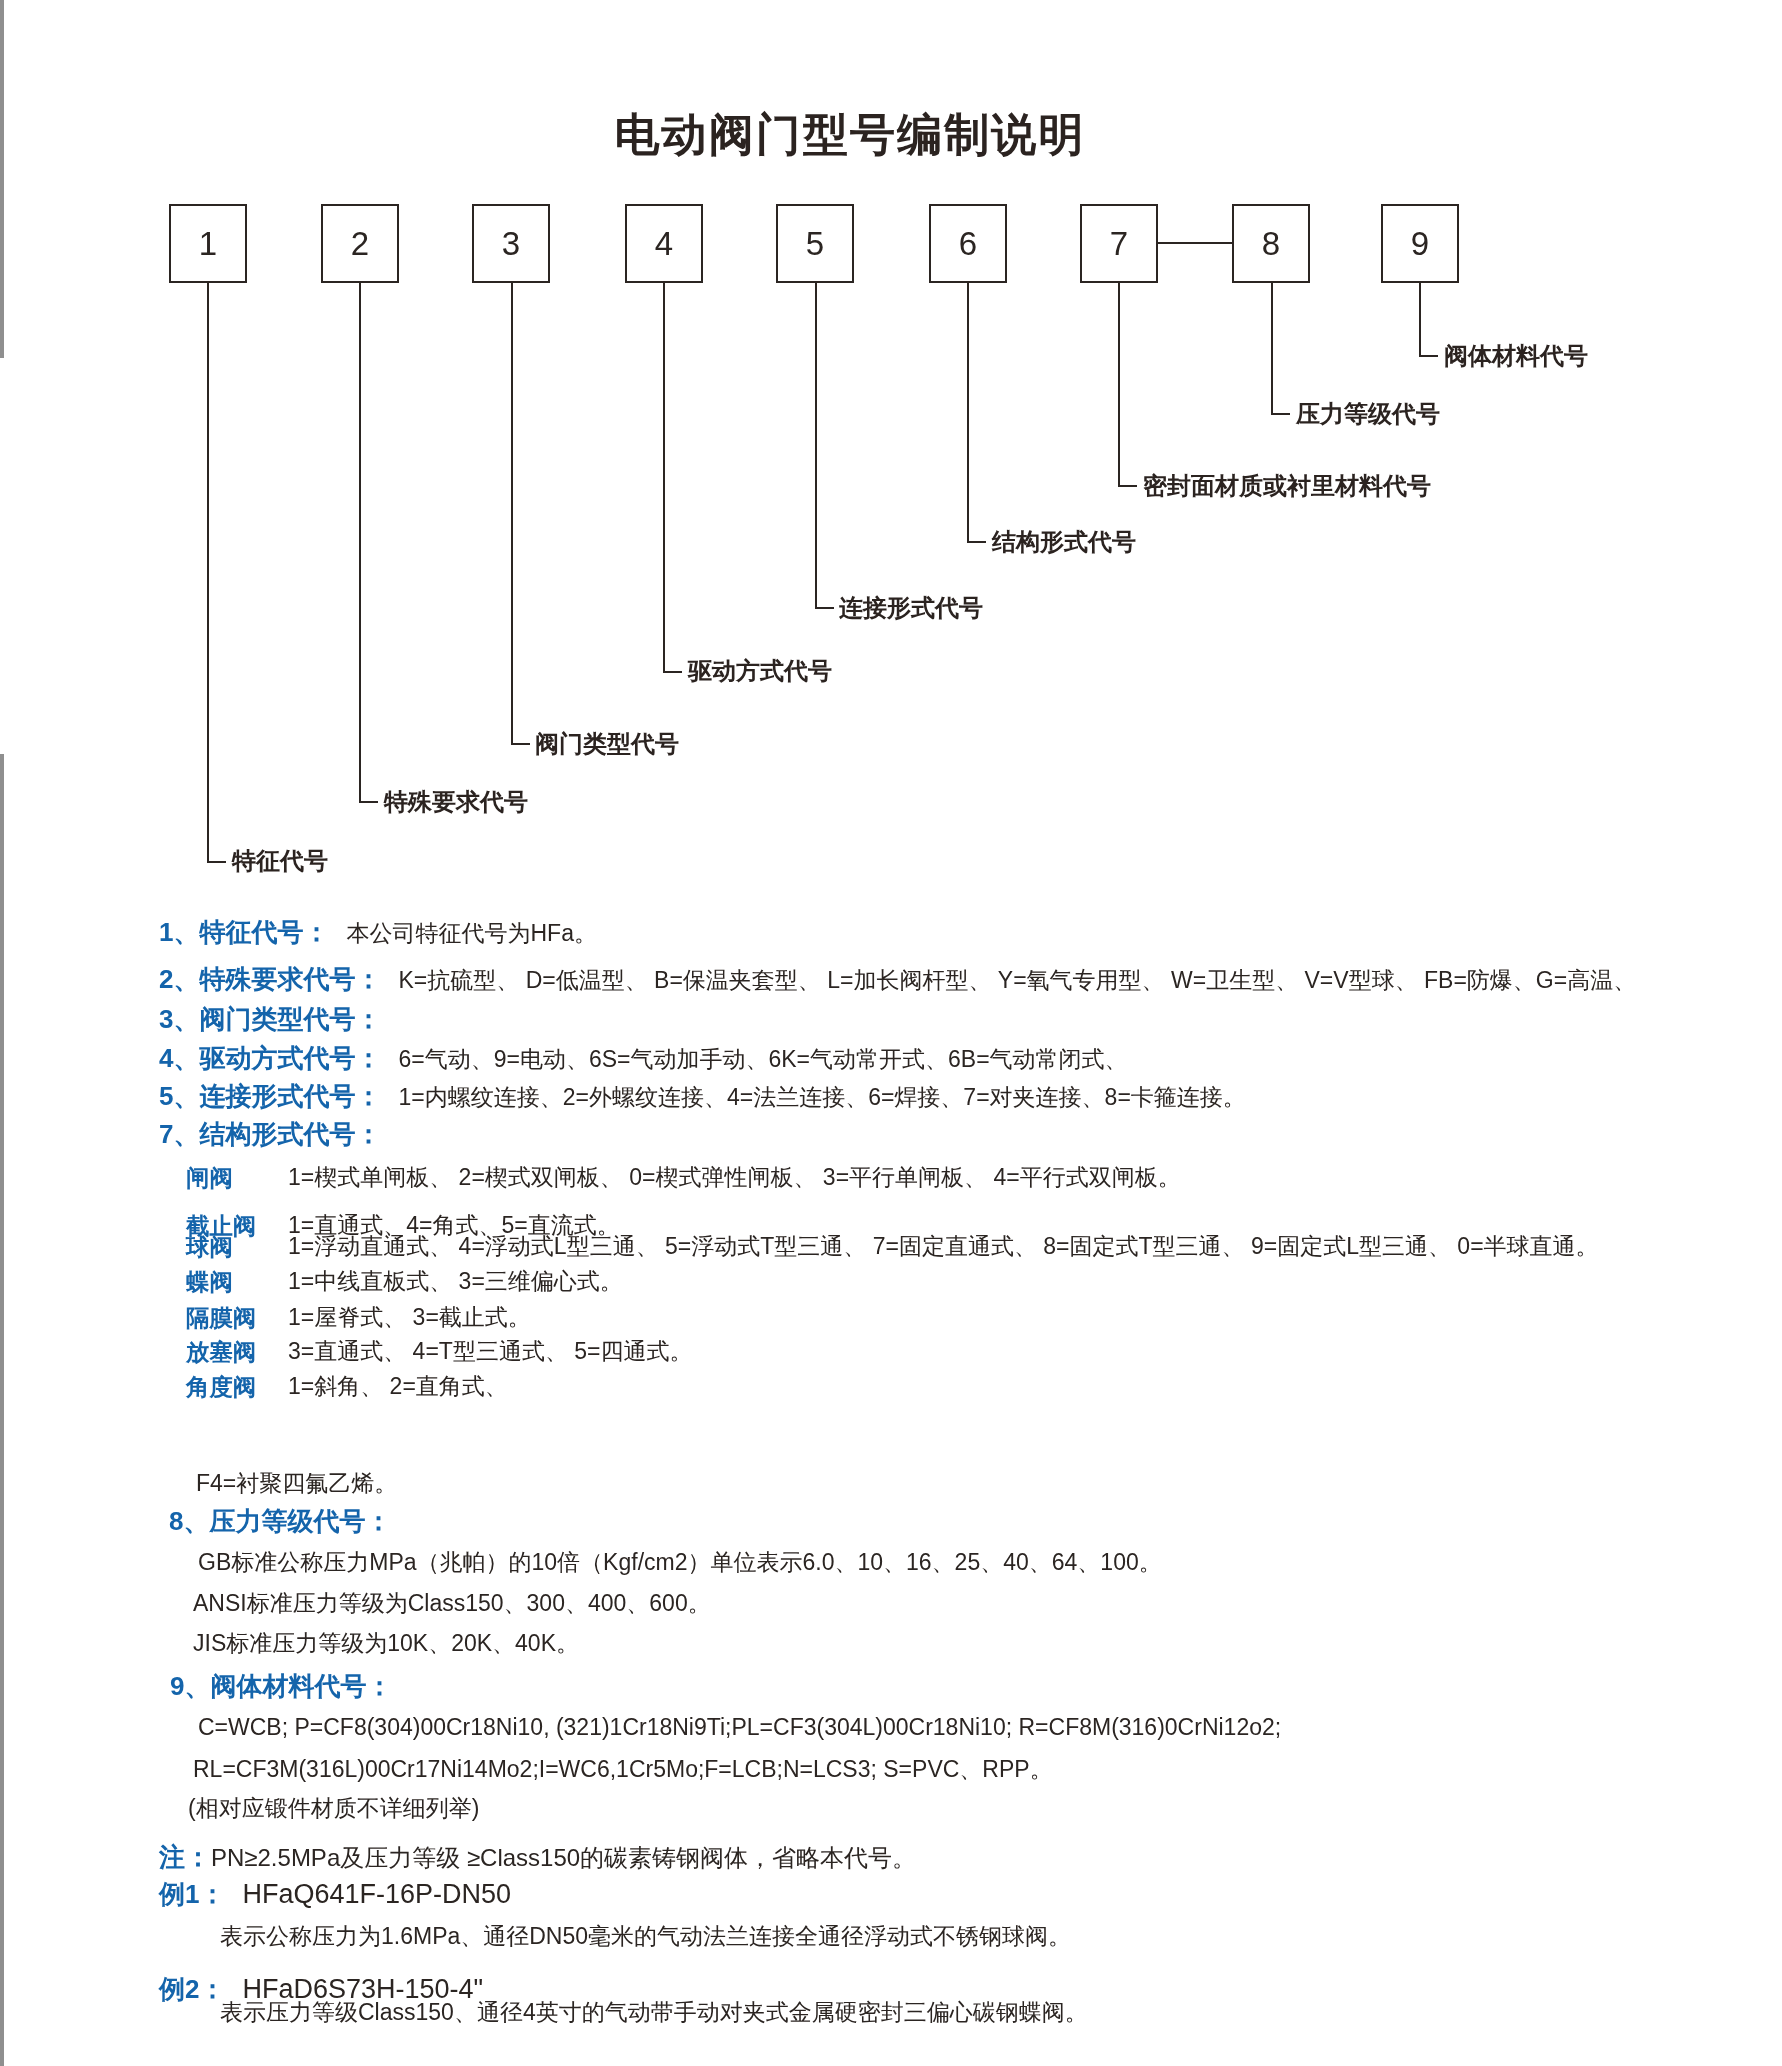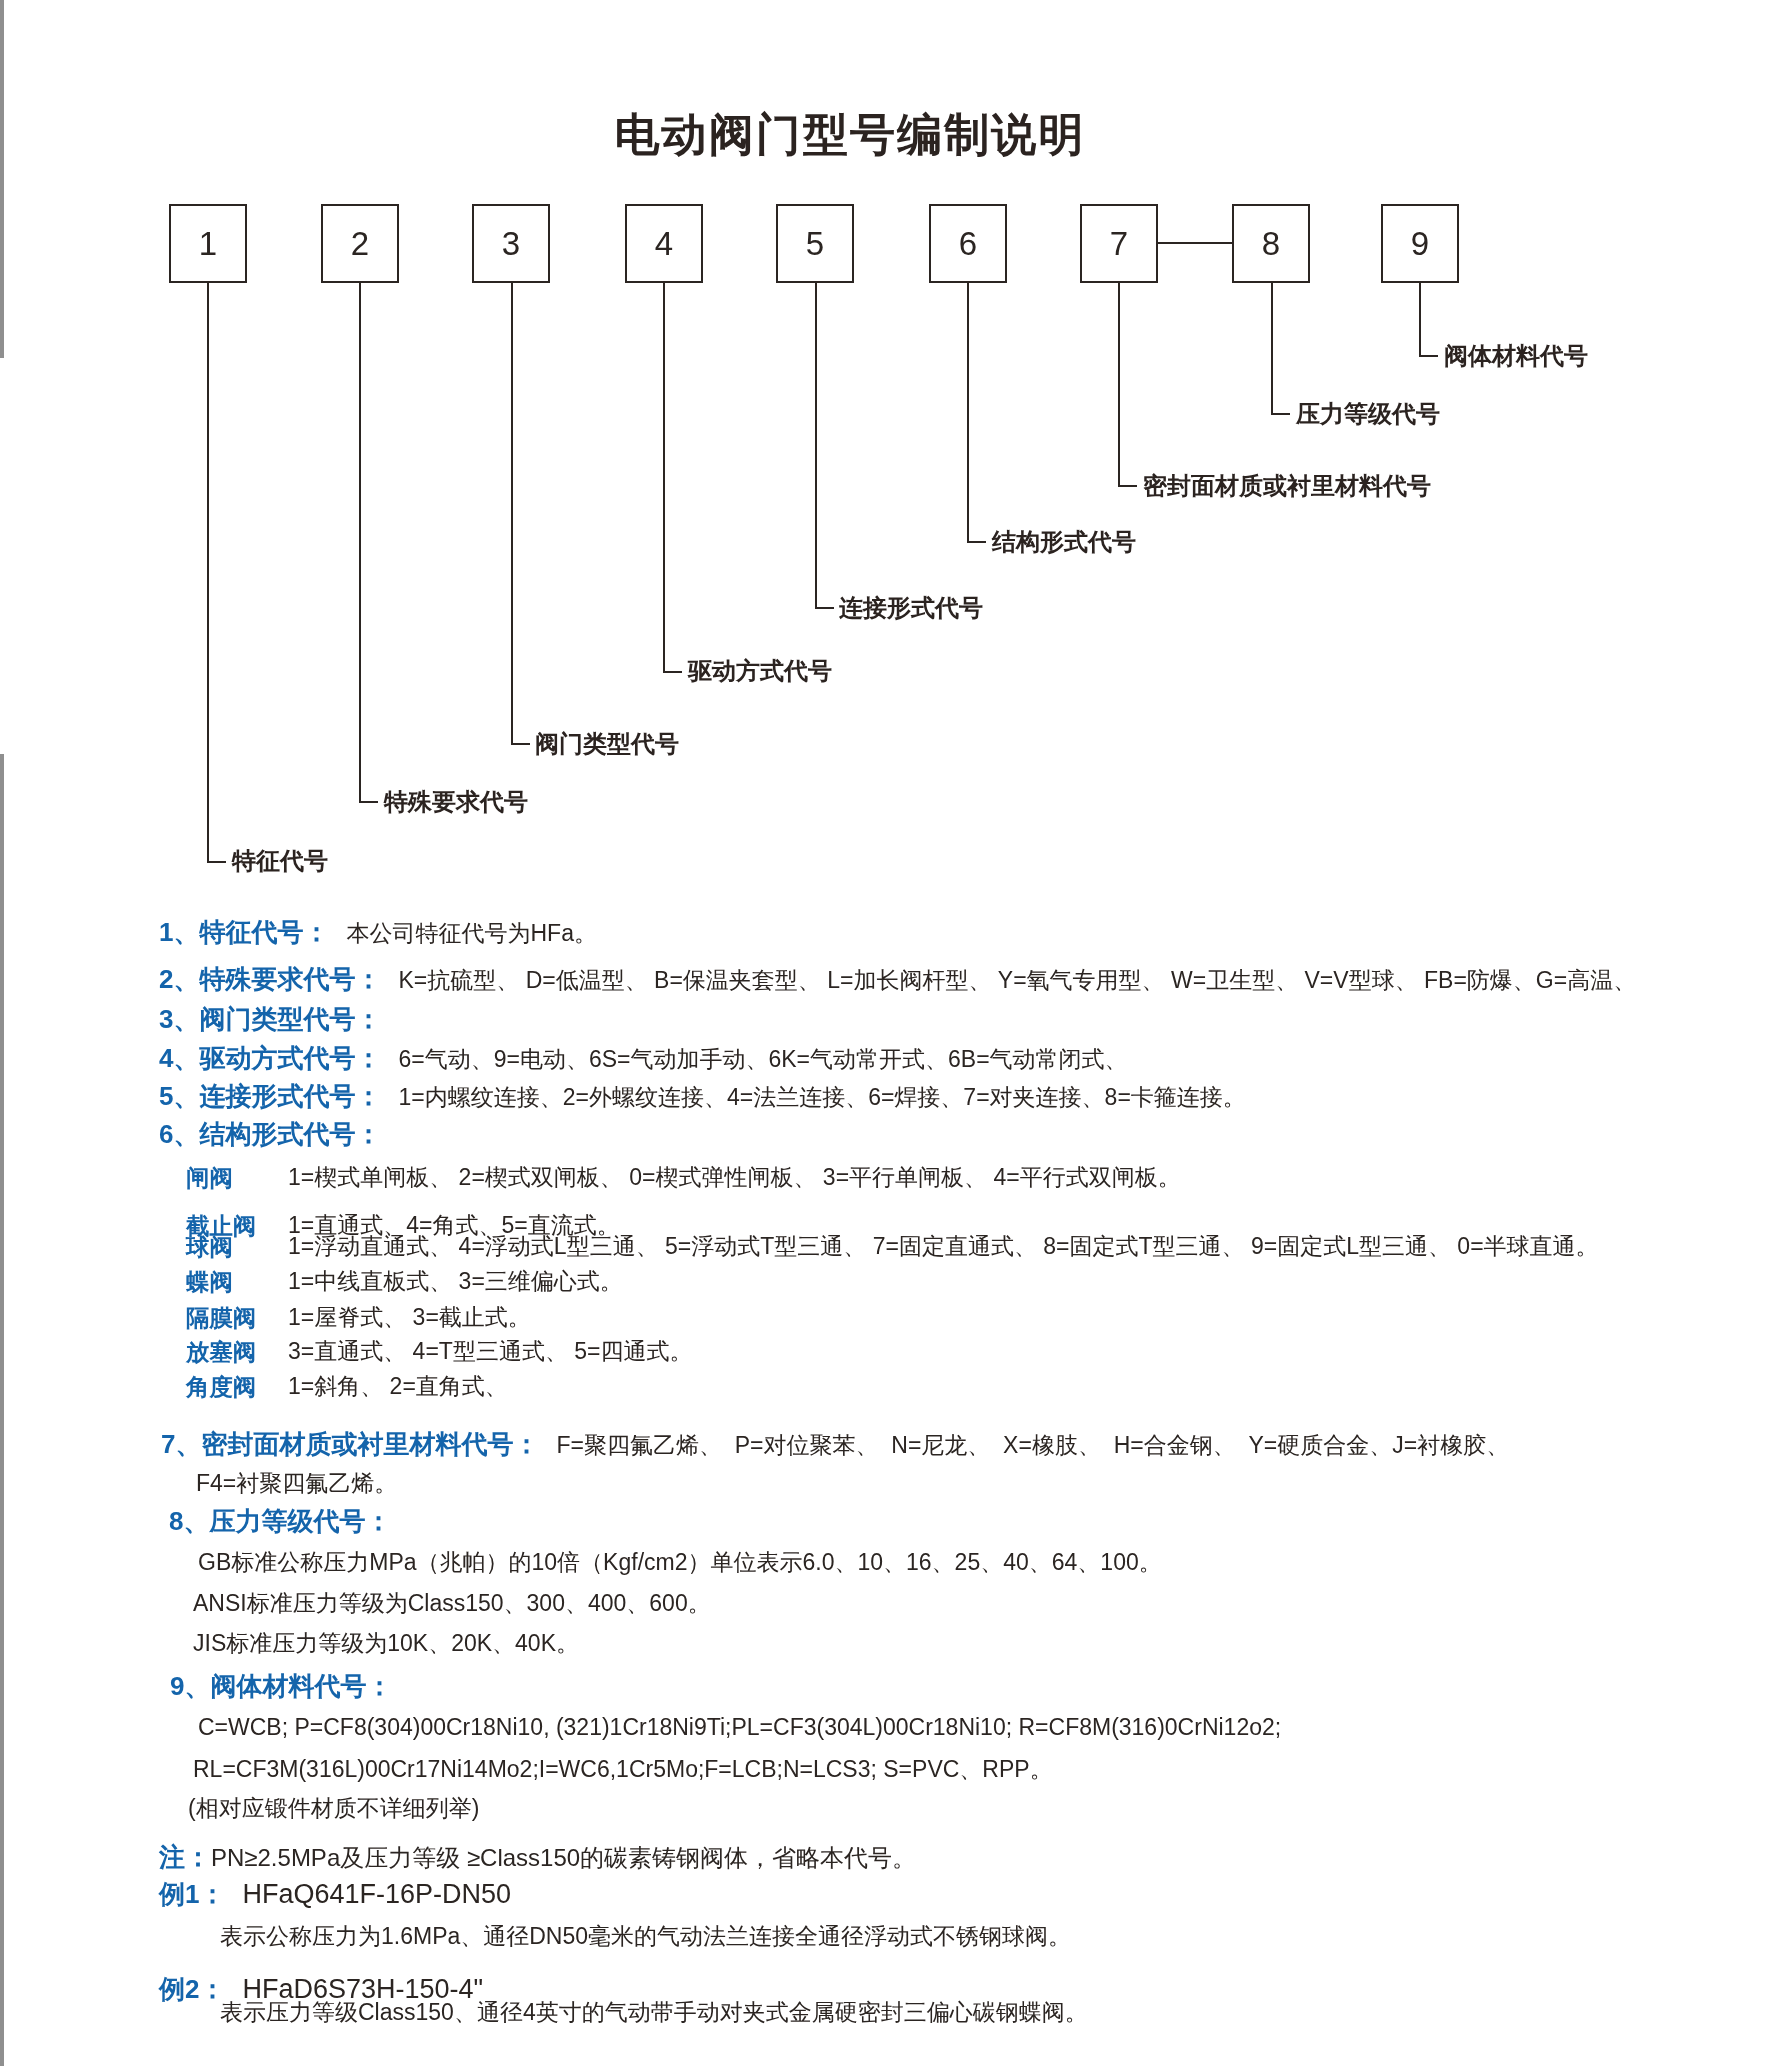--- a/index.html
+++ b/index.html
@@ -128,21 +128,21 @@
   </div>
   <div class="row" style="left:159px;top:1041px;">
     <span class="h-blue">4、驱动方式代号：</span>
     <span class="body-txt gap24">6=气动、9=电动、6S=气动加手动、6K=气动常开式、6B=气动常闭式、</span>
   </div>
   <div class="row" style="left:159px;top:1079px;">
     <span class="h-blue">5、连接形式代号：</span>
     <span class="body-txt gap24">1=内螺纹连接、2=外螺纹连接、4=法兰连接、6=焊接、7=对夹连接、8=卡箍连接。</span>
   </div>
   <div class="row" style="left:159px;top:1117px;">
-    <span class="h-blue">6、结构形式代号：</span>
+    <span class="h-blue">7、结构形式代号：</span>
   </div>
 
   <div class="vrow" style="top:1162px;">
     <span class="vname">闸阀</span>
     <span class="vcodes">1=楔式单闸板、 2=楔式双闸板、 0=楔式弹性闸板、 3=平行单闸板、 4=平行式双闸板。</span>
   </div>
   <div class="vrow" style="top:1196px;margin-top:14px;">
     <span class="vname">截止阀</span>
     <span class="vcodes">1=直通式、4=角式、5=直流式。</span>
   </div>
@@ -160,24 +160,20 @@
   </div>
   <div class="vrow" style="top:1336px;">
     <span class="vname">放塞阀</span>
     <span class="vcodes">3=直通式、 4=T型三通式、 5=四通式。</span>
   </div>
   <div class="vrow" style="top:1371px;">
     <span class="vname">角度阀</span>
     <span class="vcodes">1=斜角、 2=直角式、</span>
   </div>
 
-  <div class="row" style="left:161px;top:1427px;">
-    <span class="h-blue">7、密封面材质或衬里材料代号：</span>
-    <span class="body-txt gap24">F=聚四氟乙烯、  P=对位聚苯、  N=尼龙、  X=橡肢、  H=合金钢、  Y=硬质合金、J=衬橡胶、</span>
-  </div>
   <div class="plain-line" style="left:196px;top:1468px;">F4=衬聚四氟乙烯。</div>
 
   <div class="row" style="left:169px;top:1504px;">
     <span class="h-blue">8、压力等级代号：</span>
   </div>
   <div class="plain-line" style="left:198px;top:1547px;">GB标准公称压力MPa（兆帕）的10倍（Kgf/cm2）单位表示6.0、10、16、25、40、64、100。</div>
   <div class="plain-line" style="left:193px;top:1588px;">ANSI标准压力等级为Class150、300、400、600。</div>
   <div class="plain-line" style="left:193px;top:1628px;">JIS标准压力等级为10K、20K、40K。</div>
 
   <div class="row" style="left:170px;top:1669px;">

